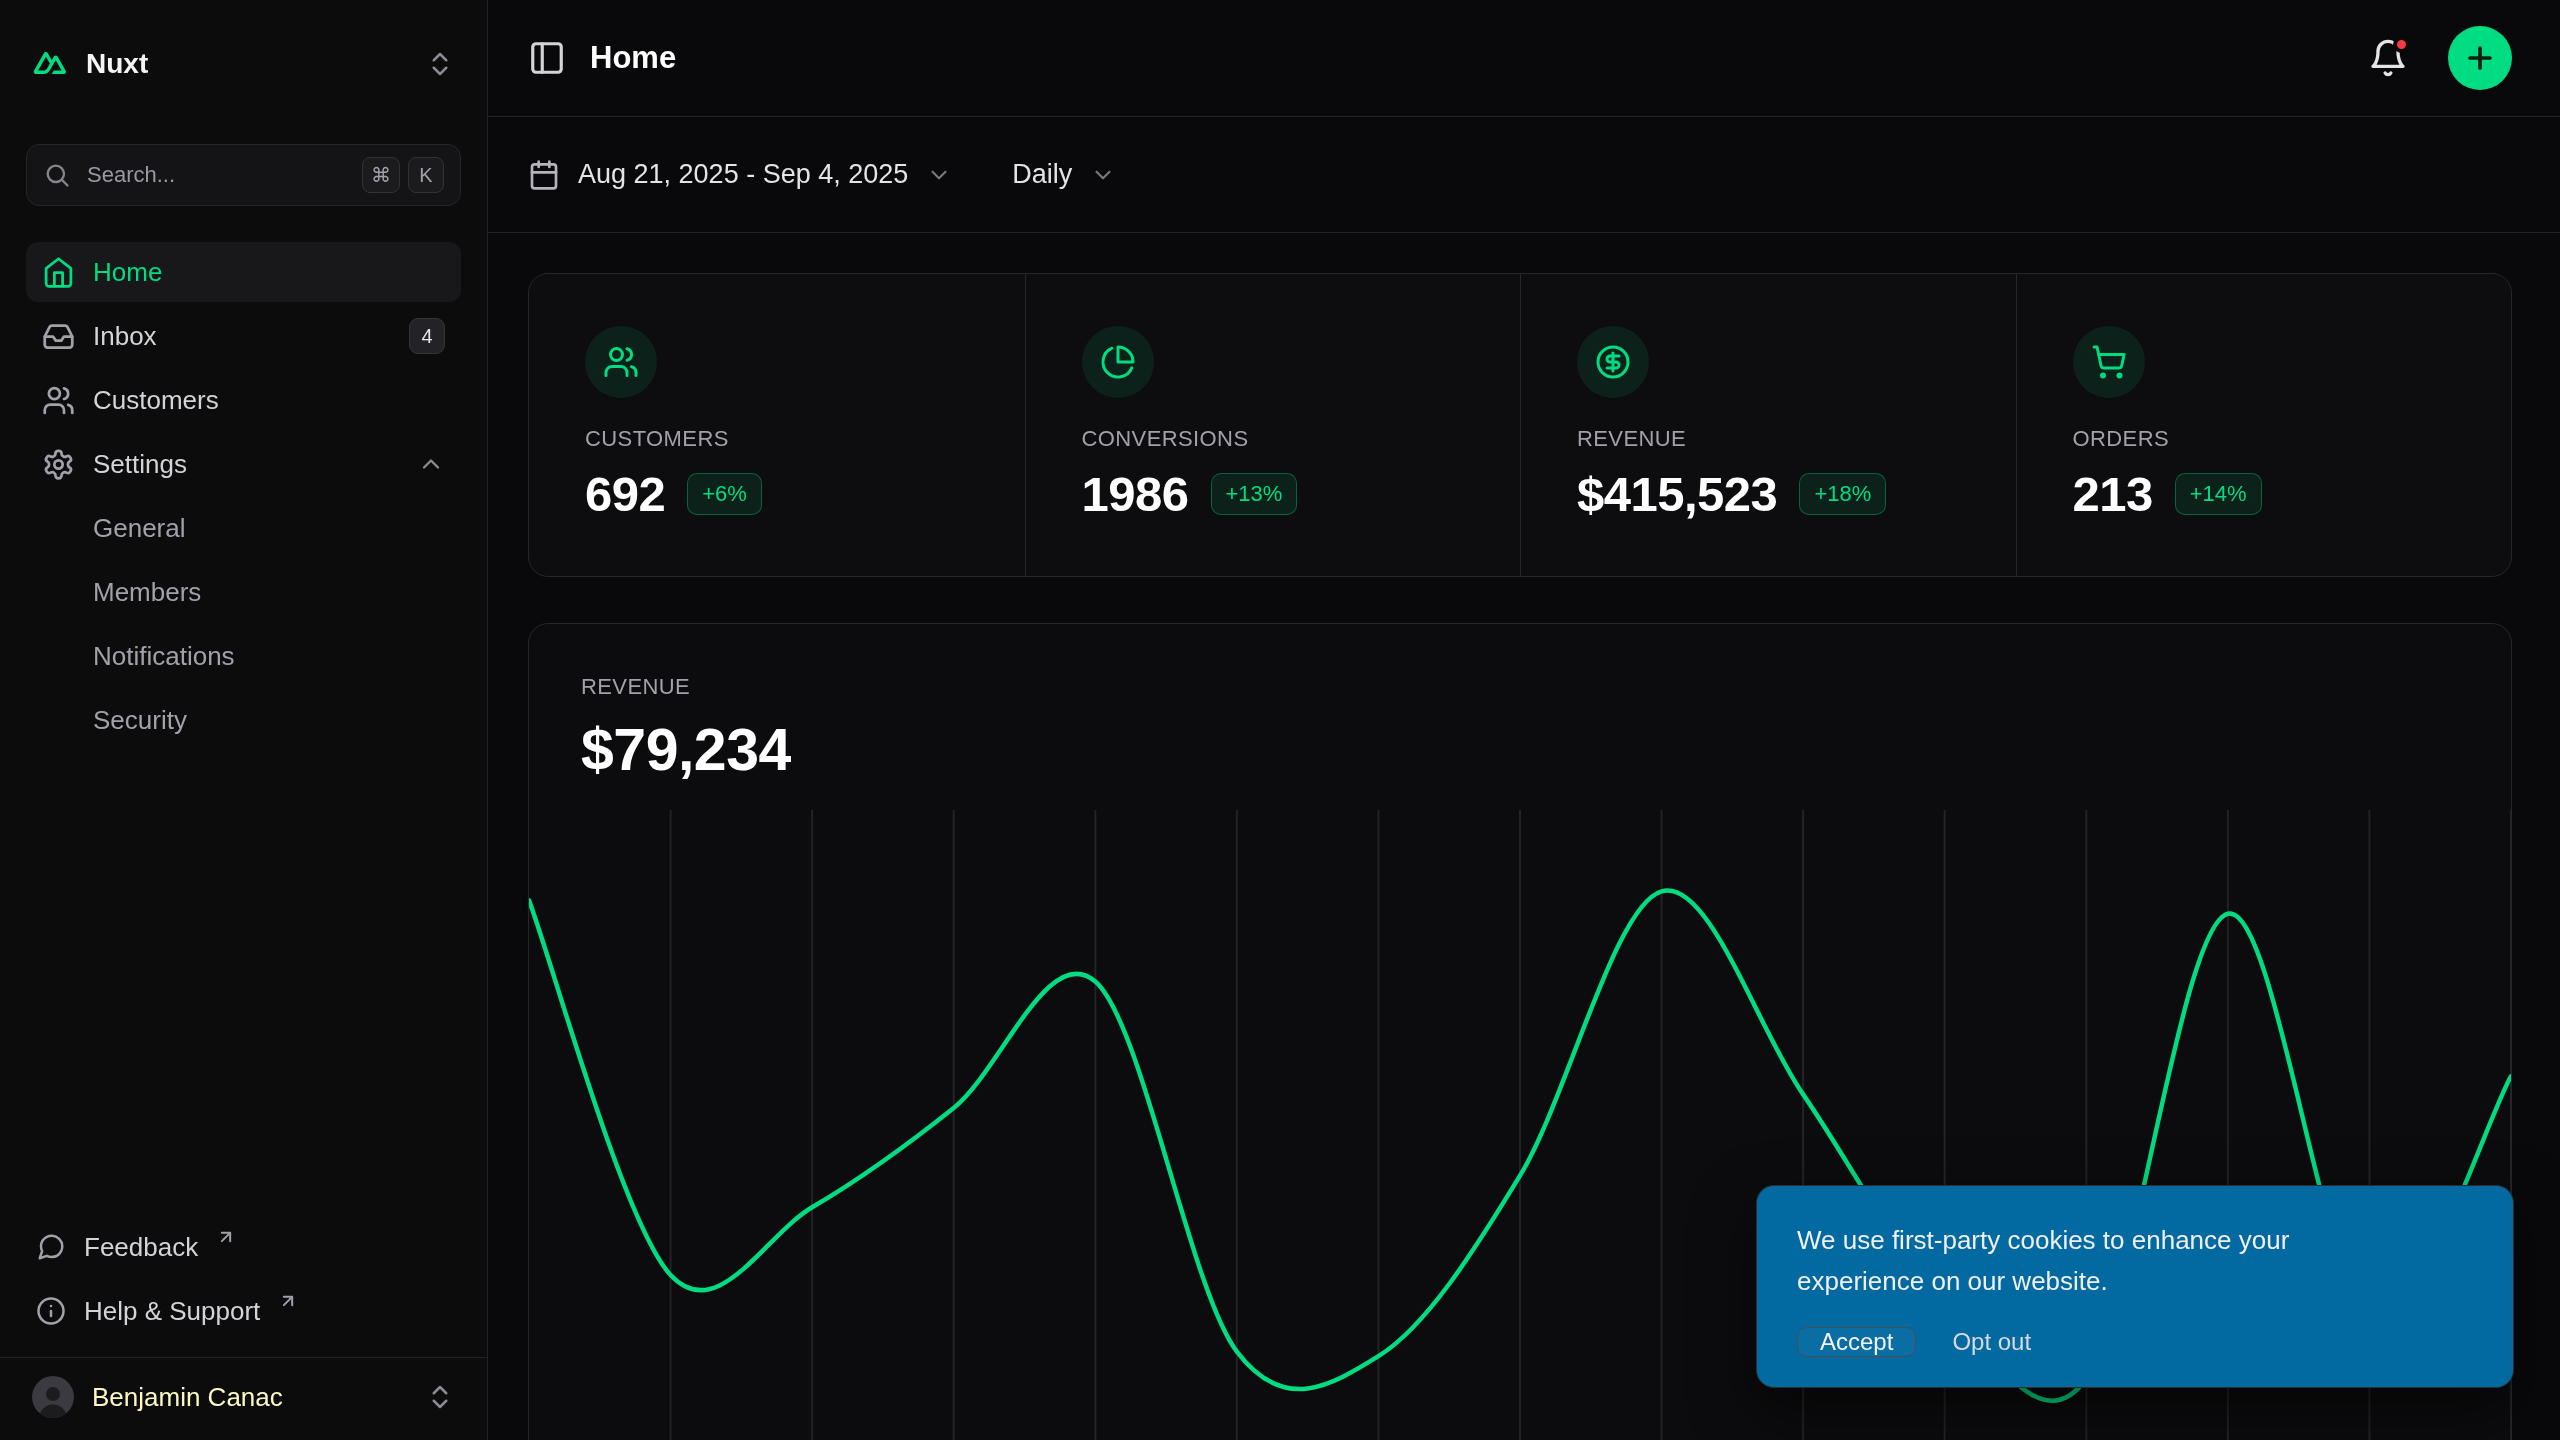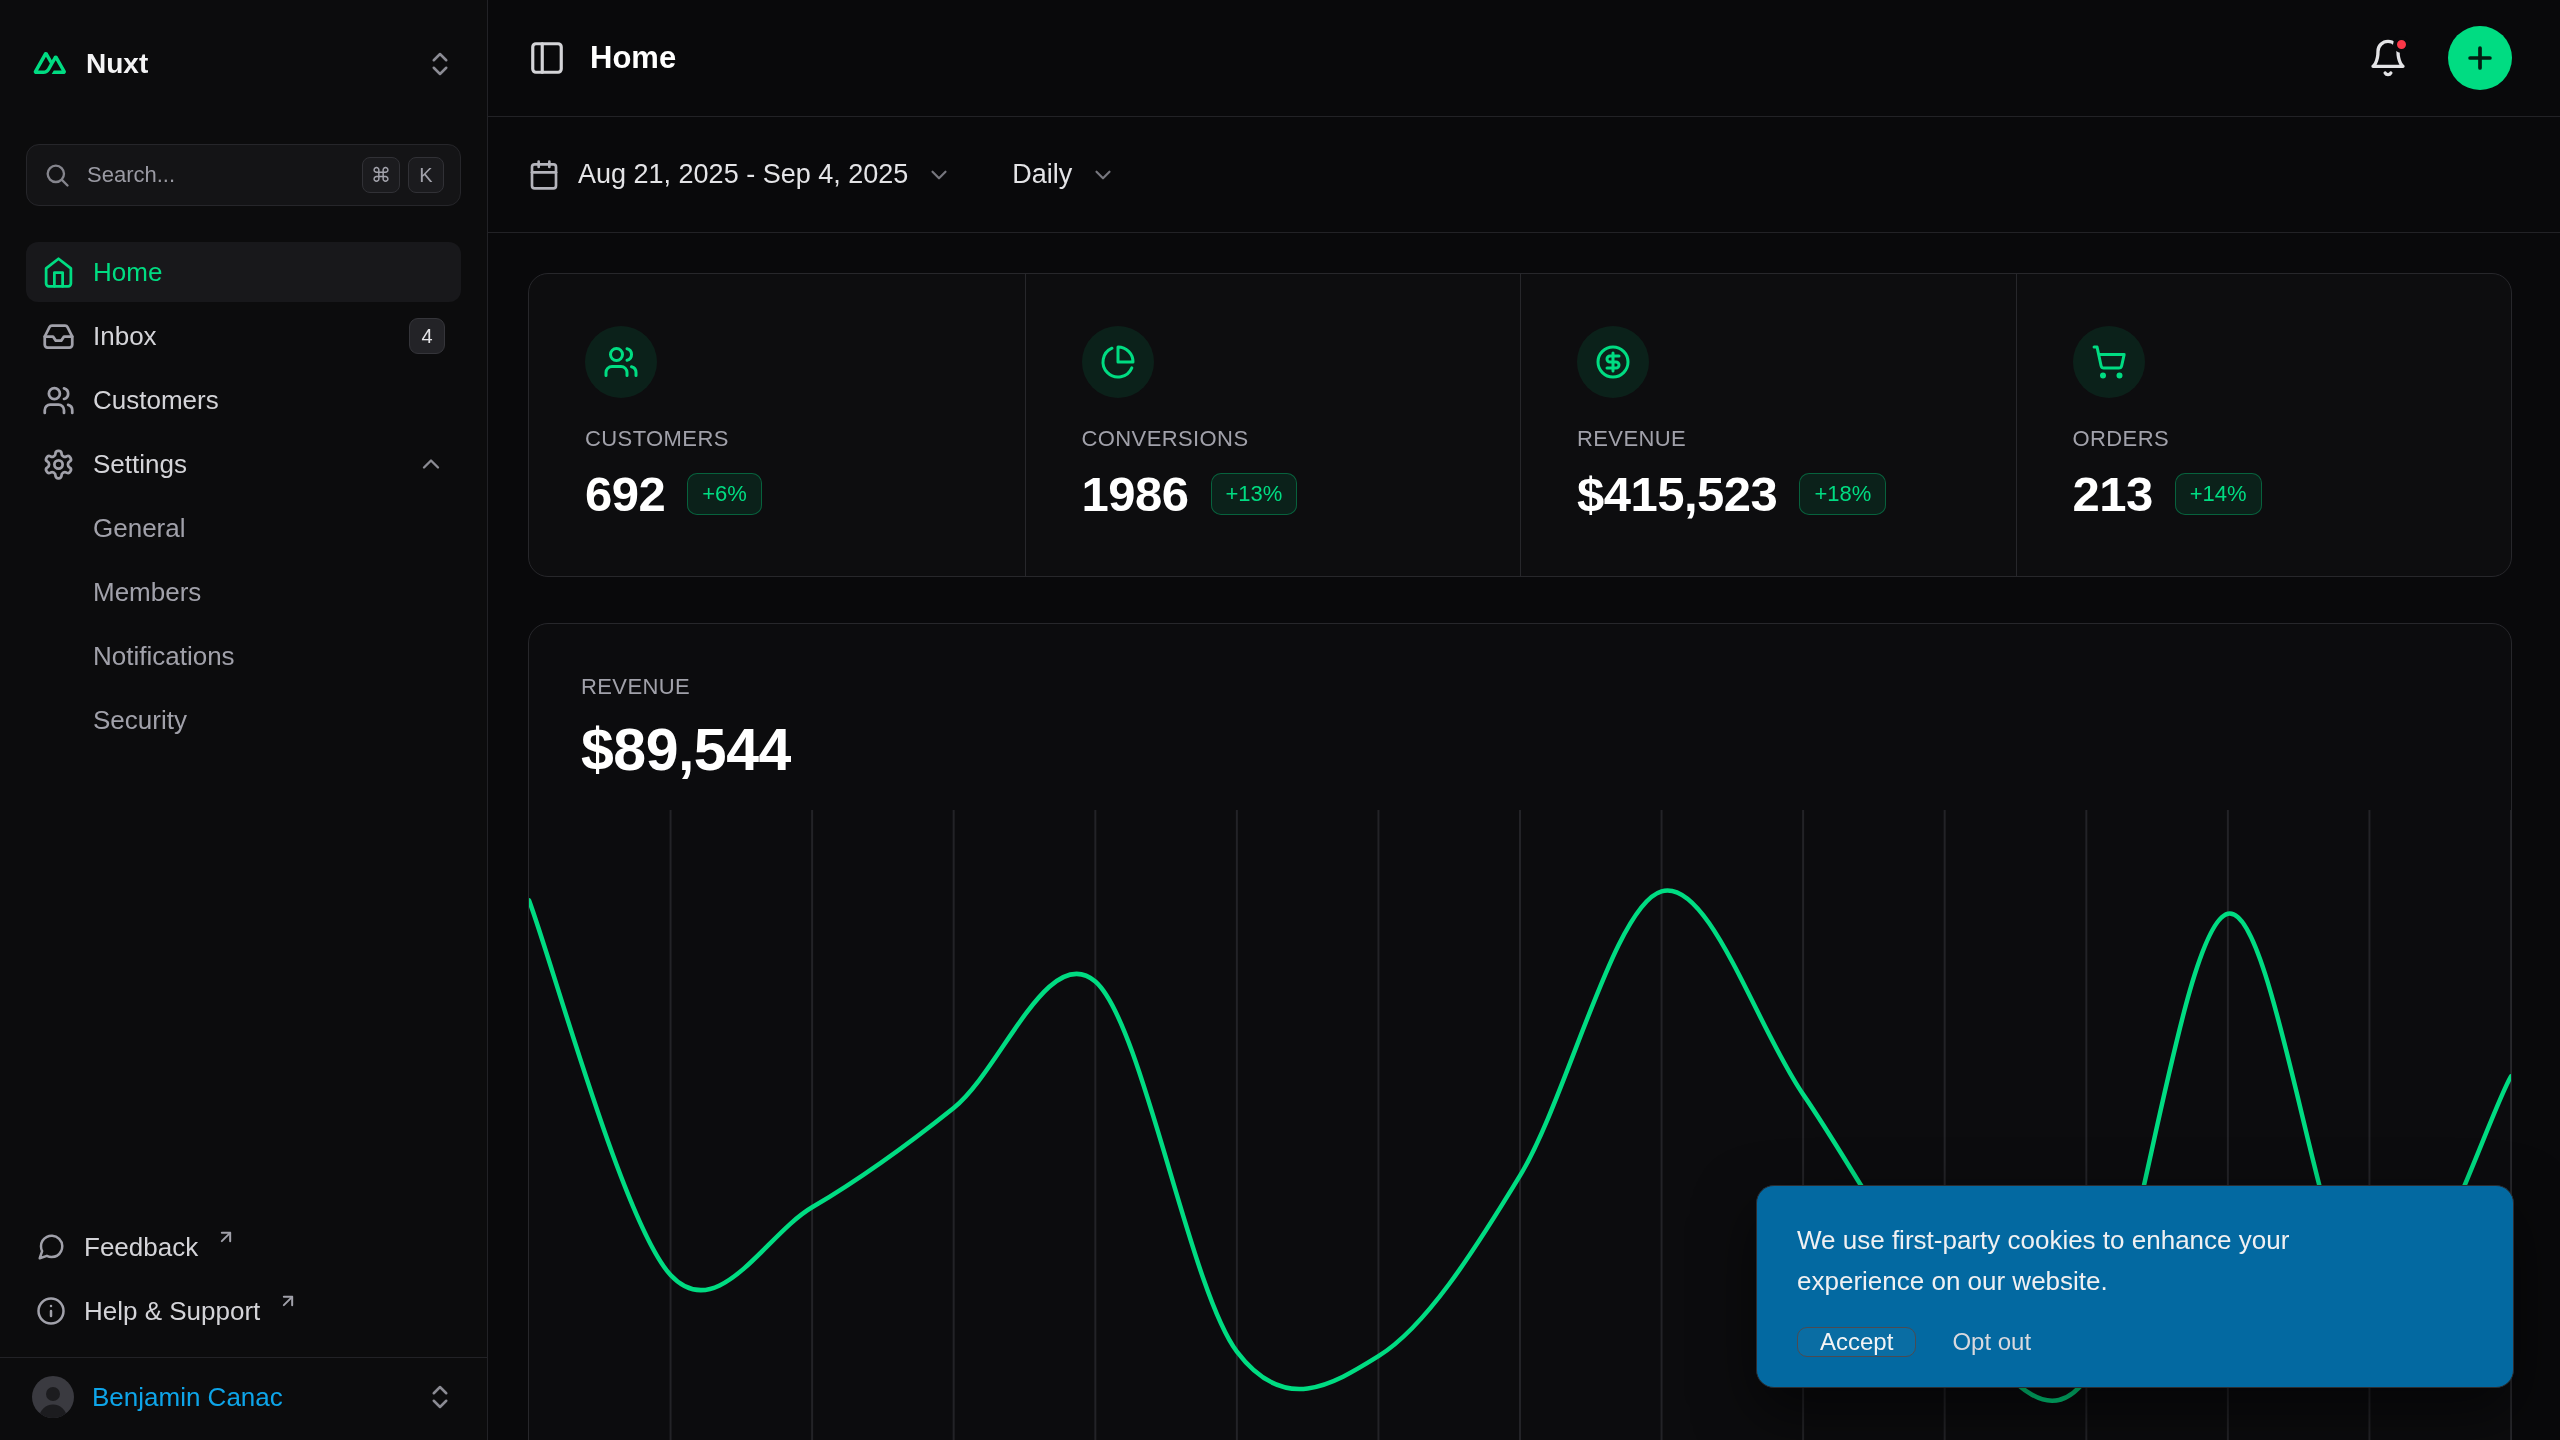--- a/index.html
+++ b/index.html
@@ -60,21 +60,21 @@
   .ext-arrow { width:20px; height:20px; color:#a1a1aa; transform:translateY(-10px); }
   .user-block {
     border-top:1px solid #222226; margin:14px -26px 0; padding:18px 32px 2px;
   }
   .user-row { display:flex; align-items:center; gap:18px; cursor:pointer; }
   .avatar {
     width:42px; height:42px; border-radius:50%; overflow:hidden; background:#3a3a40;
     position:relative; flex:0 0 auto;
   }
   .avatar svg { position:absolute; left:0; top:4px; width:42px; height:42px; color:#1c1c1f; }
-  .user-name { font-size:26px; color:#0ea5e9; font-weight:500; }
+  .user-name { font-size:26px; color:#fef9c3; font-weight:500; }
 
   
   .main { margin-left:480px; height:1440px; display:flex; flex-direction:column; }
   .header {
     height:117px; flex:0 0 auto; border-bottom:1px solid #222226;
     display:flex; align-items:center; gap:24px; padding:0 48px;
   }
   .panel-btn { width:38px; height:38px; color:#d4d4d8; cursor:pointer; }
   .page-title { font-size:31px; font-weight:700; color:#fff; }
   .header-right { margin-left:auto; display:flex; align-items:center; gap:40px; }
@@ -362,21 +362,21 @@
         <div class="stat-label">ORDERS</div>
         <div class="stat-value-row">
           <span class="stat-value">213</span>
           <span class="stat-delta">+14%</span>
         </div>
       </div>
     </section>
 
     <section class="revenue-card">
       <div class="revenue-label">REVENUE</div>
-      <div class="revenue-value">$89,544</div>
+      <div class="revenue-value">$79,234</div>
       <div class="chart-wrap">
         <svg viewBox="0 0 1984 632" preserveAspectRatio="none" aria-hidden="true">
             <line x1="141.7" x2="141.7" y1="0" y2="632" stroke="#232327" stroke-width="2" vector-effect="non-scaling-stroke"></line>
             <line x1="283.4" x2="283.4" y1="0" y2="632" stroke="#232327" stroke-width="2" vector-effect="non-scaling-stroke"></line>
             <line x1="425.1" x2="425.1" y1="0" y2="632" stroke="#232327" stroke-width="2" vector-effect="non-scaling-stroke"></line>
             <line x1="566.9" x2="566.9" y1="0" y2="632" stroke="#232327" stroke-width="2" vector-effect="non-scaling-stroke"></line>
             <line x1="708.6" x2="708.6" y1="0" y2="632" stroke="#232327" stroke-width="2" vector-effect="non-scaling-stroke"></line>
             <line x1="850.3" x2="850.3" y1="0" y2="632" stroke="#232327" stroke-width="2" vector-effect="non-scaling-stroke"></line>
             <line x1="992.0" x2="992.0" y1="0" y2="632" stroke="#232327" stroke-width="2" vector-effect="non-scaling-stroke"></line>
             <line x1="1133.7" x2="1133.7" y1="0" y2="632" stroke="#232327" stroke-width="2" vector-effect="non-scaling-stroke"></line>

